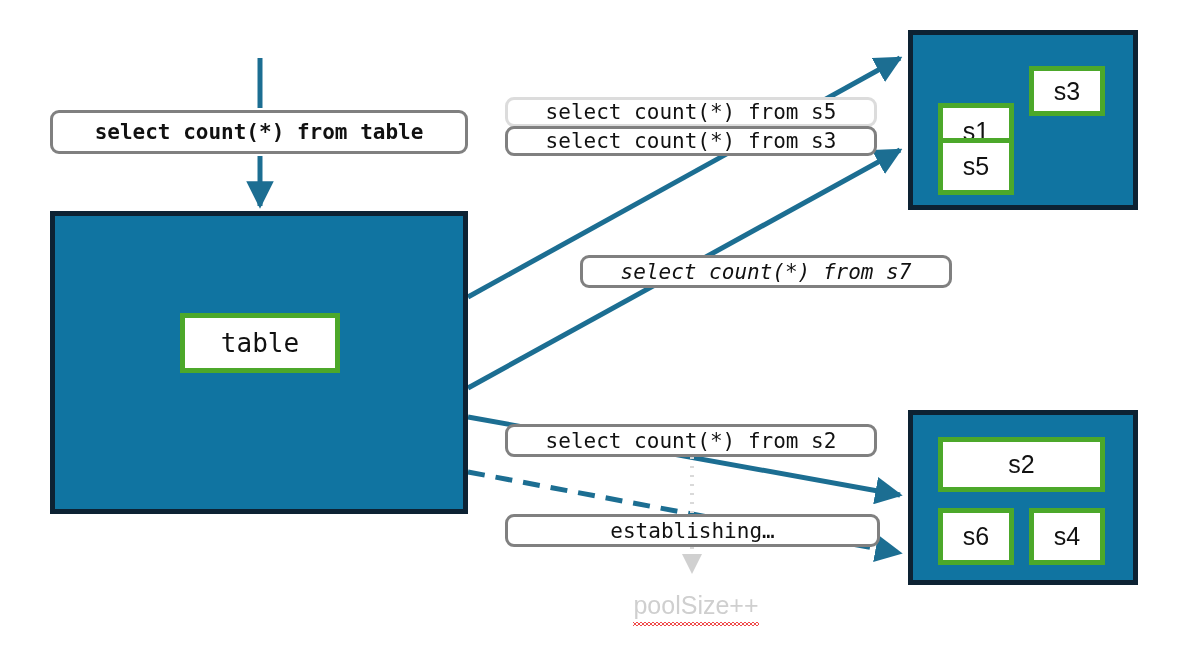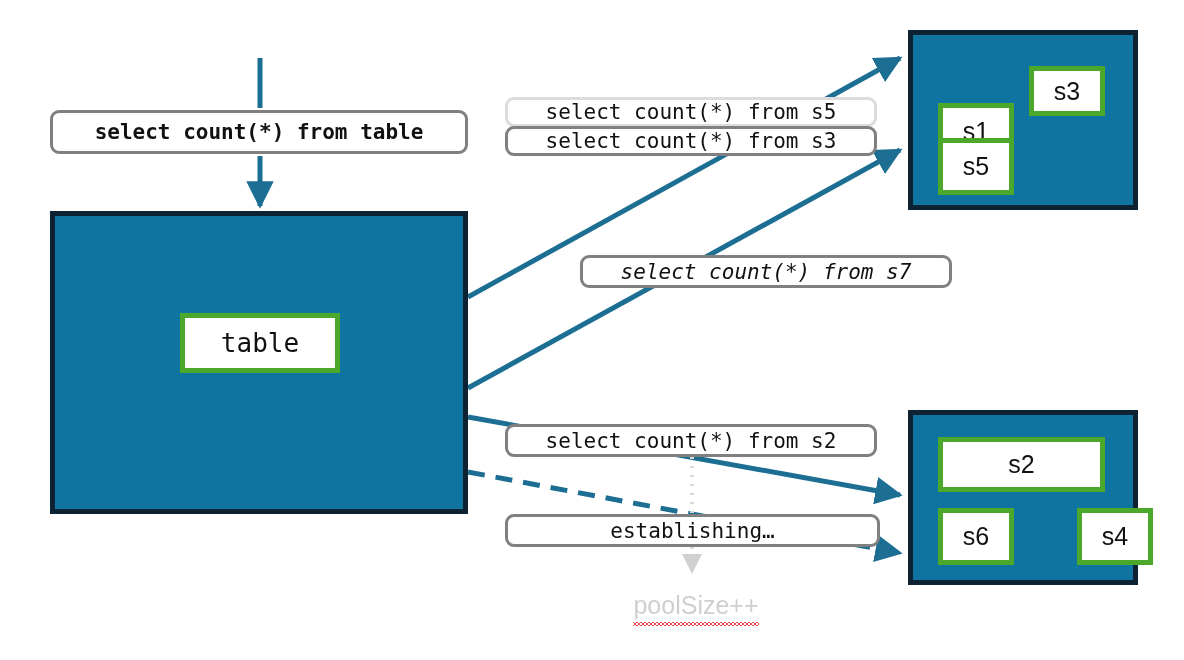--- a/index.html
+++ b/index.html
@@ -59,21 +59,21 @@
 
   #node-table { left: 180px; top: 313px; width: 160px; height: 60px; font-size: 26px; }
 
   #node-s1 { left: 938px; top: 66px;  width: 76px; height: 57px; margin-top: 37px; }
   #node-s3 { left: 1029px; top: 66px; width: 76px; height: 50px; }
   #node-s5 { left: 938px; top: 138px; width: 76px; height: 57px; }
   #node-s7 { left: 1029px; top: 138px; width: 76px; height: 57px; }
 
   #node-s2 { left: 938px; top: 437px;  width: 167px; height: 55px; }
   #node-s6 { left: 938px; top: 508px;  width: 76px;  height: 57px; }
-  #node-s4 { left: 1029px; top: 508px; width: 76px;  height: 57px; margin-left: 48px; }
+  #node-s4 { left: 1029px; top: 508px; width: 76px;  height: 57px; }
 
   
   .msg {
     position: absolute;
     background: #ffffff;
     border: 3px solid #808080;
     border-radius: 9px;
     box-sizing: border-box;
     display: flex;
     align-items: center;

